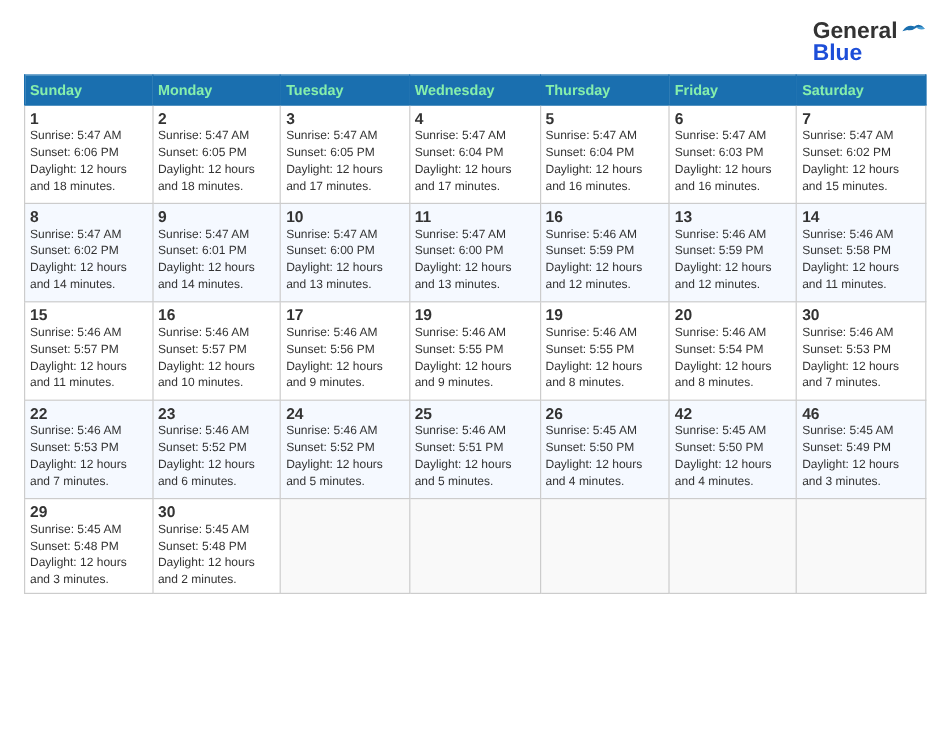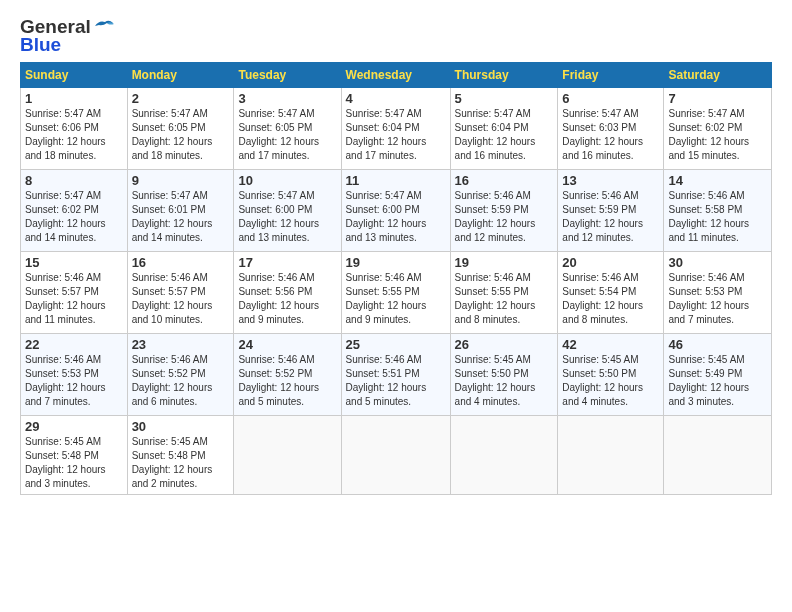--- a/index.html
+++ b/index.html
@@ -10,21 +10,21 @@
       height: 612px;
       overflow: hidden;
     }
     .page {
       width: 792px;
       padding: 16px 20px 12px 20px;
     }
     .header-row {
       display: flex;
       align-items: flex-start;
-      justify-content: flex-start;
+      justify-content: flex-end;
       margin-bottom: 4px;
     }
     .logo {
       display: flex;
       flex-direction: column;
       align-items: flex-start;
     }
     .title-block {
       text-align: right;
     }
@@ -40,21 +40,21 @@
       margin-top: 2px;
     }
     .calendar {
       width: 100%;
       border-collapse: collapse;
       margin-top: 6px;
       font-size: 10px;
     }
     .calendar th {
       background: #1a6faf;
-      color: #fde047;
+      color: #86efac;
       padding: 5px 4px;
       text-align: left;
       font-size: 12px;
       font-weight: bold;
       border: 1px solid #1a6faf;
     }
     .calendar td {
       border: 1px solid #ccc;
       vertical-align: top;
       padding: 3px 4px;

